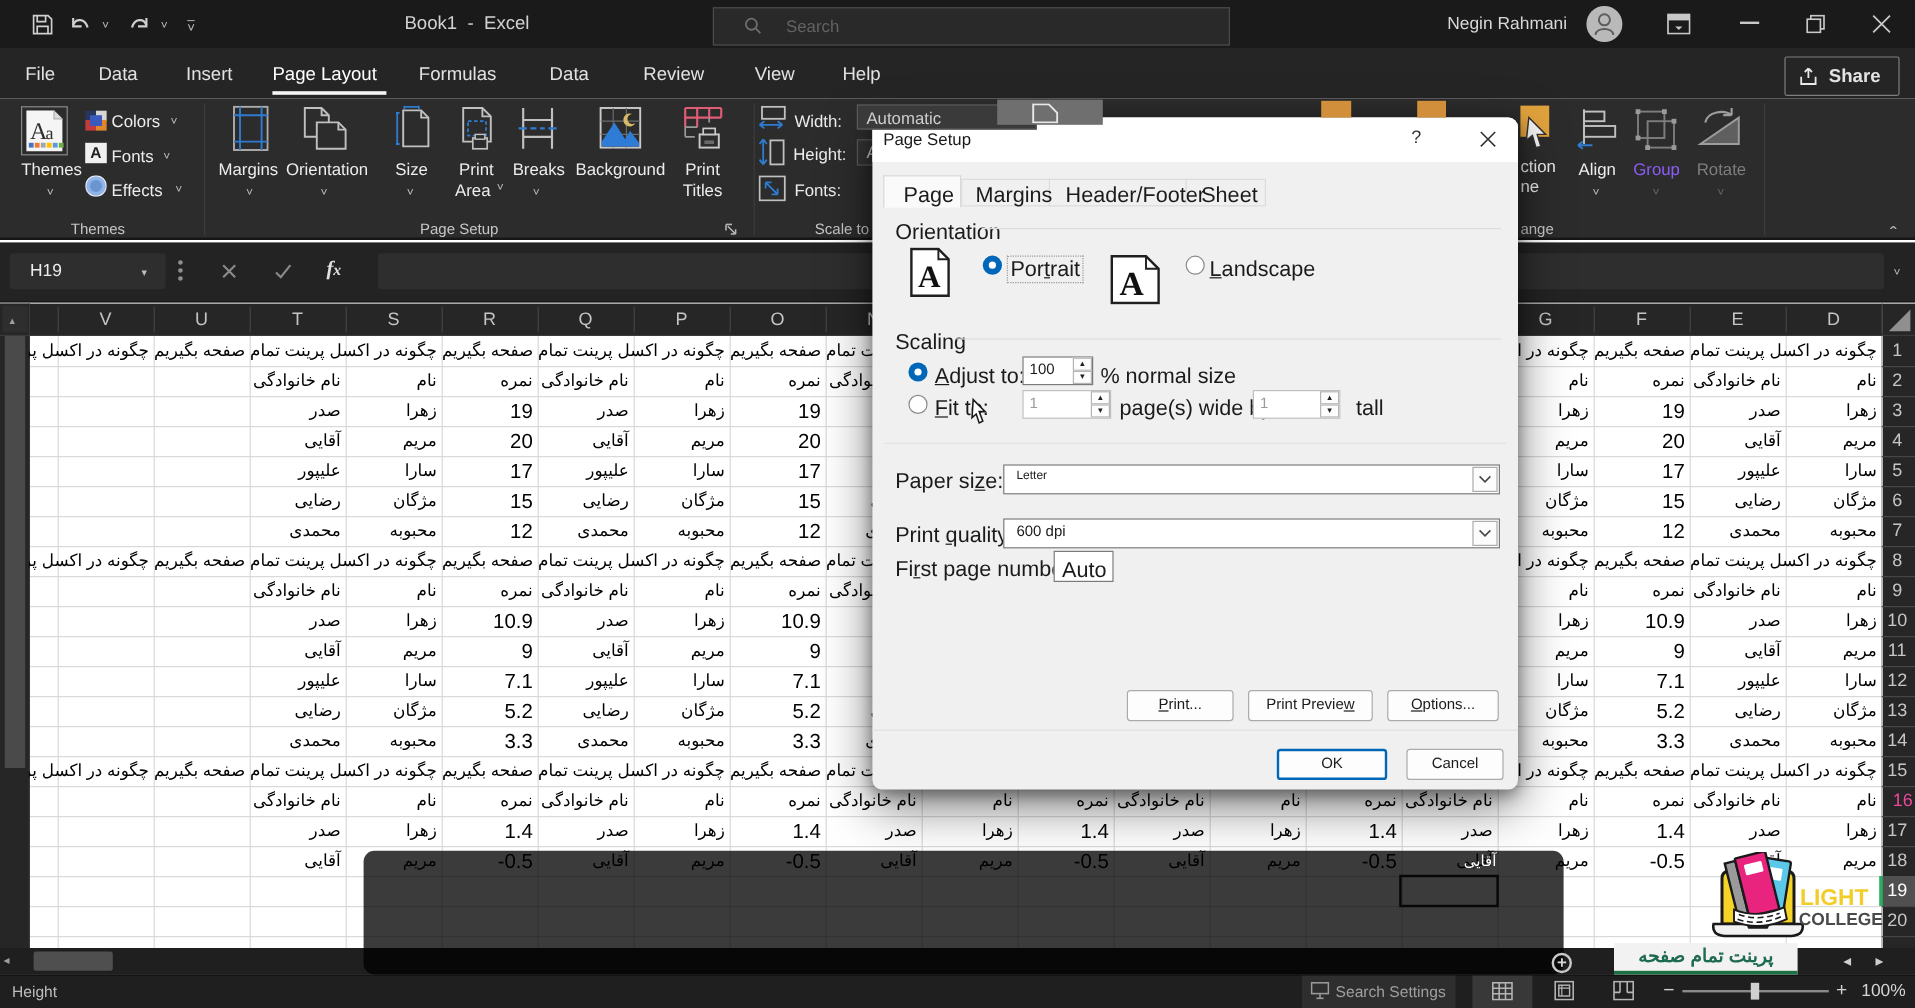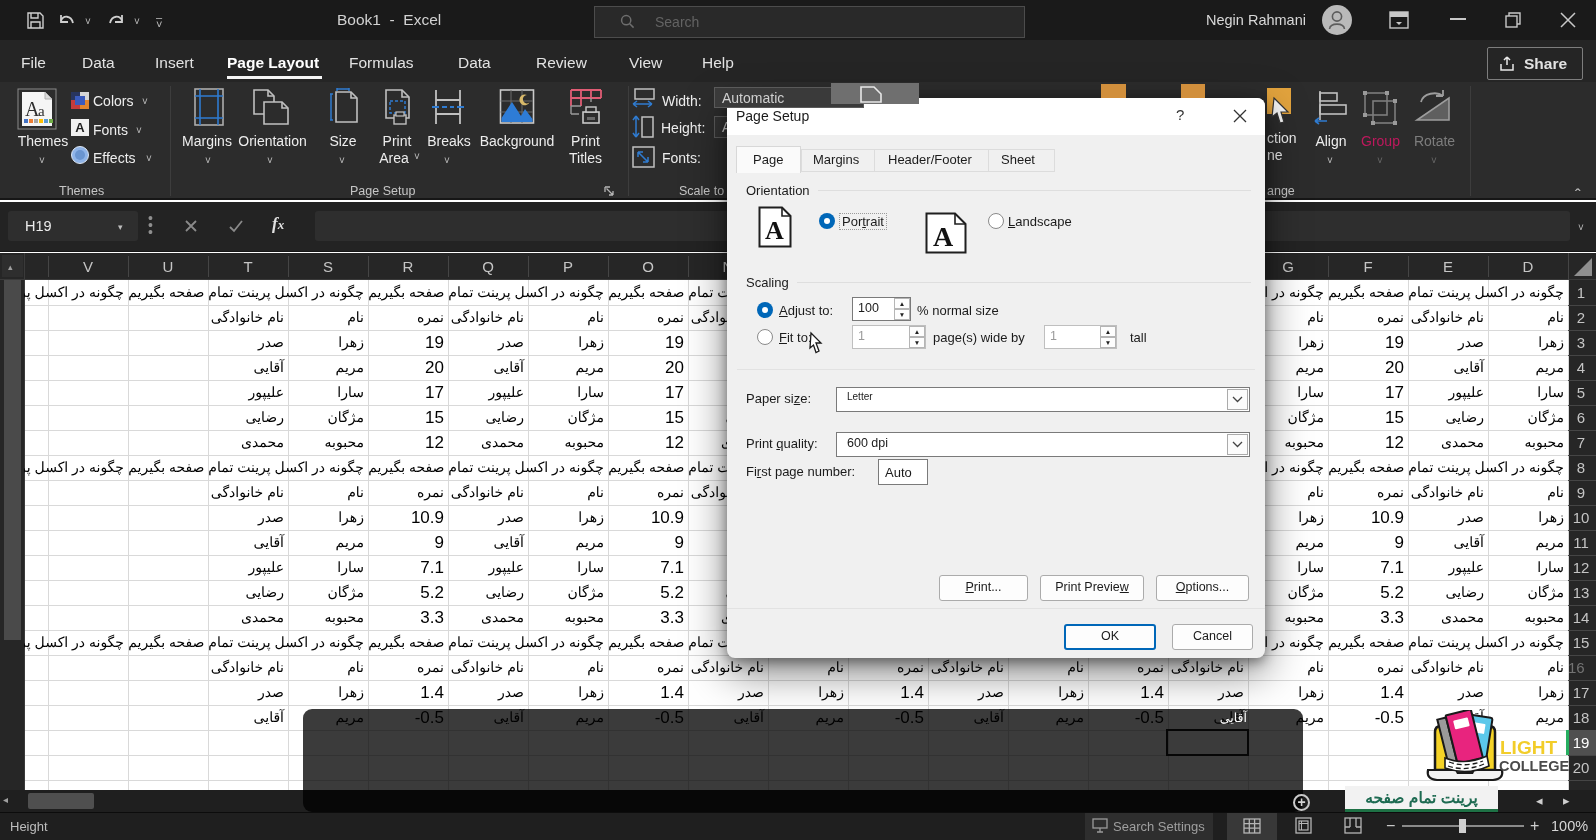--- a/index.html
+++ b/index.html
@@ -3,21 +3,21 @@
 *{margin:0;padding:0;box-sizing:border-box}
 html,body{width:1596px;height:840px;overflow:hidden;background:#fff;
  font-family:"Liberation Sans",sans-serif;-webkit-font-smoothing:antialiased}
 .abs{position:absolute}
 #stage{position:relative;width:1596px;height:840px}
 .fa{direction:rtl;white-space:nowrap;color:#000;font-size:14px;line-height:25px}
 .num{direction:ltr;white-space:nowrap;color:#000;font-size:17px;line-height:25px;font-weight:400}
 .chrome{color:#e2e2e2;font-size:15.5px;white-space:nowrap}
 .glbl{color:#c6c6c6;font-size:12.5px;white-space:nowrap}
 .rlbl{color:#ededed;font-size:14px;white-space:nowrap;text-align:center}
-.dlg-t{font-size:13px;color:#1b1b1b;white-space:nowrap}
+.dlg-t{font-size:18px;color:#1b1b1b;white-space:nowrap}
 .chev{color:#c0c0c0;font-size:10px;line-height:10px}
 </style></head><body>
 <div id="stage">
 <div class="abs" style="left:0;top:0;width:1596px;height:40px;background:#1a1a1a"></div>
 <div class="abs" style="left:0;top:40px;width:1596px;height:42px;background:#252525"></div>
 <div class="abs" style="left:0;top:82px;width:1596px;height:118px;background:#2c2c2c;border-bottom:2px solid #161616"></div>
 <div class="abs" style="left:0;top:202px;width:1596px;height:50px;background:#232323;border-bottom:1px solid #161616"></div>
 <div class="abs" style="left:0;top:253px;width:1596px;height:27px;background:#262626"></div>
 <div class="abs" style="left:25px;top:280px;width:1543px;height:510px;background:#fff"></div>
 <div class="abs" style="left:1568px;top:280px;width:28px;height:510px;background:#262626"></div>
@@ -66,21 +66,21 @@
 <path d="M1 1 L15 15 M15 1 L1 15" stroke="#c8c8c8" stroke-width="1.5"></path>
     </svg>
 <div class="abs chrome" style="left:21px;top:54px">File</div>
 <div class="abs chrome" style="left:82px;top:54px">Data</div>
 <div class="abs chrome" style="left:155px;top:54px">Insert</div>
 <div class="abs chrome" style="left:349px;top:54px">Formulas</div>
 <div class="abs chrome" style="left:458px;top:54px">Data</div>
 <div class="abs chrome" style="left:536px;top:54px">Review</div>
 <div class="abs chrome" style="left:629px;top:54px">View</div>
 <div class="abs chrome" style="left:702px;top:54px">Help</div>
-<div class="abs chrome" style="left:227px;top:54px;font-weight:bold;color:#fff">Page Layout</div>
+<div class="abs chrome" style="left:227px;top:54px;font-weight:normal;color:#fff">Page Layout</div>
 <div class="abs" style="left:227px;top:76px;width:95px;height:3px;background:#f5f5f5"></div>
 <div class="abs" style="left:1487px;top:47px;width:96px;height:33px;border:1px solid #7e7e7e;border-radius:2px"></div>
 <svg class="abs" style="left:1499px;top:55px" width="18" height="17" viewBox="0 0 18 17">
 <path d="M2 9 V15 H14 V9" fill="none" stroke="#e8e8e8" stroke-width="1.5"></path>
 <path d="M8 10 V2 M8 2 L5 5 M8 2 L11 5" fill="none" stroke="#e8e8e8" stroke-width="1.5"></path>
     </svg>
 <div class="abs chrome" style="left:1524px;top:55px;font-weight:bold">Share</div>
 <svg class="abs" style="left:17px;top:88px" width="40" height="42" viewBox="0 0 40 42">
 <rect x="1" y="1" width="38" height="40" fill="none" stroke="#8a8a8a" stroke-width="1"></rect>
 <path d="M5 4 H28 L35 11 V38 H5 Z" fill="#f5f5f5"></path>
@@ -208,21 +208,21 @@
 <svg class="abs" style="left:1360px;top:88px" width="40" height="40" viewBox="0 0 40 40">
 <rect x="5" y="5" width="22" height="22" fill="none" stroke="#7d7d7d" stroke-width="1.6"></rect>
 <rect x="13" y="13" width="22" height="22" fill="none" stroke="#7d7d7d" stroke-width="1.6"></rect>
 <rect x="3" y="3" width="4" height="4" fill="#9a9a9a"></rect>
       <rect x="25" y="3" width="4" height="4" fill="#9a9a9a"></rect>
 <rect x="3" y="25" width="4" height="4" fill="#9a9a9a"></rect>
       <rect x="33" y="11" width="4" height="4" fill="#9a9a9a"></rect>
 <rect x="11" y="33" width="4" height="4" fill="#9a9a9a"></rect>
       <rect x="33" y="33" width="4" height="4" fill="#9a9a9a"></rect>
     </svg>
-<div class="abs rlbl" style="left:1358px;top:133px;width:45px;color:#be185d">Group</div>
+<div class="abs rlbl" style="left:1358px;top:133px;width:45px;color:#8b5cf6">Group</div>
 <div class="abs chev" style="left:1377px;top:156px;color:#6a6a6a">˅</div>
 <svg class="abs" style="left:1413px;top:88px" width="42" height="40" viewBox="0 0 42 40">
 <path d="M4 32 L36 32 L36 10 Z" fill="#8a8a8a" opacity="0.55"></path>
 <path d="M4 32 L36 32 L36 10 Z" fill="none" stroke="#9d9d9d" stroke-width="1.6"></path>
 <path d="M8 14 C10 5,24 3,30 8 M30 8 v-6 M30 8 h-7" stroke="#9d9d9d" stroke-width="1.8" fill="none"></path>
     </svg>
 <div class="abs rlbl" style="left:1412px;top:133px;width:45px;color:#7d7d7d">Rotate</div>
 <div class="abs chev" style="left:1431px;top:156px;color:#6a6a6a">˅</div>
 <div class="abs" style="left:1470px;top:86px;width:1px;height:110px;background:#3d3d3d"></div>
 <div class="abs glbl" style="left:1267px;top:184px">ange</div>
@@ -356,21 +356,21 @@
 <div class="abs" style="left:1568px;top:530px;width:26px;height:25px;line-height:25px;text-align:center;color:#c5c5c5;font-size:15px">11</div>
 <div class="abs" style="left:1568px;top:555px;width:28px;height:1px;background:#454545"></div>
 <div class="abs" style="left:1568px;top:555px;width:26px;height:25px;line-height:25px;text-align:center;color:#c5c5c5;font-size:15px">12</div>
 <div class="abs" style="left:1568px;top:580px;width:28px;height:1px;background:#454545"></div>
 <div class="abs" style="left:1568px;top:580px;width:26px;height:25px;line-height:25px;text-align:center;color:#c5c5c5;font-size:15px">13</div>
 <div class="abs" style="left:1568px;top:605px;width:28px;height:1px;background:#454545"></div>
 <div class="abs" style="left:1568px;top:605px;width:26px;height:25px;line-height:25px;text-align:center;color:#c5c5c5;font-size:15px">14</div>
 <div class="abs" style="left:1568px;top:630px;width:28px;height:1px;background:#454545"></div>
 <div class="abs" style="left:1568px;top:630px;width:26px;height:25px;line-height:25px;text-align:center;color:#c5c5c5;font-size:15px">15</div>
 <div class="abs" style="left:1568px;top:655px;width:28px;height:1px;background:#454545"></div>
-<div class="abs" style="left:1568px;top:655px;width:26px;height:25px;line-height:25px;text-align:left;color:#737373;font-size:15px">16</div>
+<div class="abs" style="left:1568px;top:655px;width:26px;height:25px;line-height:25px;text-align:right;color:#ec4899;font-size:15px">16</div>
 <div class="abs" style="left:1568px;top:680px;width:28px;height:1px;background:#454545"></div>
 <div class="abs" style="left:1568px;top:680px;width:26px;height:25px;line-height:25px;text-align:center;color:#c5c5c5;font-size:15px">17</div>
 <div class="abs" style="left:1568px;top:705px;width:28px;height:1px;background:#454545"></div>
 <div class="abs" style="left:1568px;top:705px;width:26px;height:25px;line-height:25px;text-align:center;color:#c5c5c5;font-size:15px">18</div>
 <div class="abs" style="left:1568px;top:730px;width:28px;height:1px;background:#454545"></div>
 <div class="abs" style="left:1568px;top:730px;width:28px;height:25px;background:#505050"></div>
 <div class="abs" style="left:1566px;top:730px;width:3px;height:25px;background:#27ae60"></div>
 <div class="abs" style="left:1568px;top:730px;width:26px;height:25px;line-height:25px;text-align:center;color:#ffffff;font-size:15px">19</div>
 <div class="abs" style="left:1568px;top:755px;width:28px;height:1px;background:#454545"></div>
 <div class="abs" style="left:1568px;top:755px;width:26px;height:25px;line-height:25px;text-align:center;color:#c5c5c5;font-size:15px">20</div>

